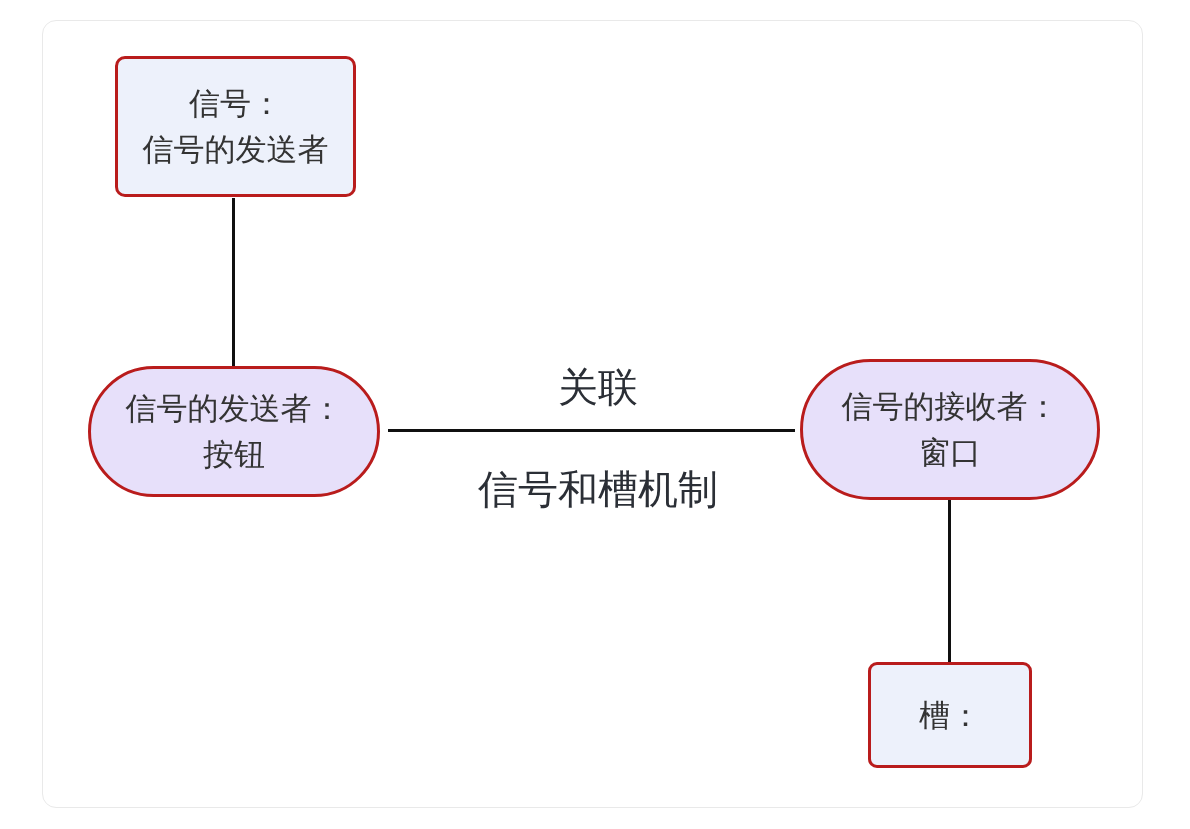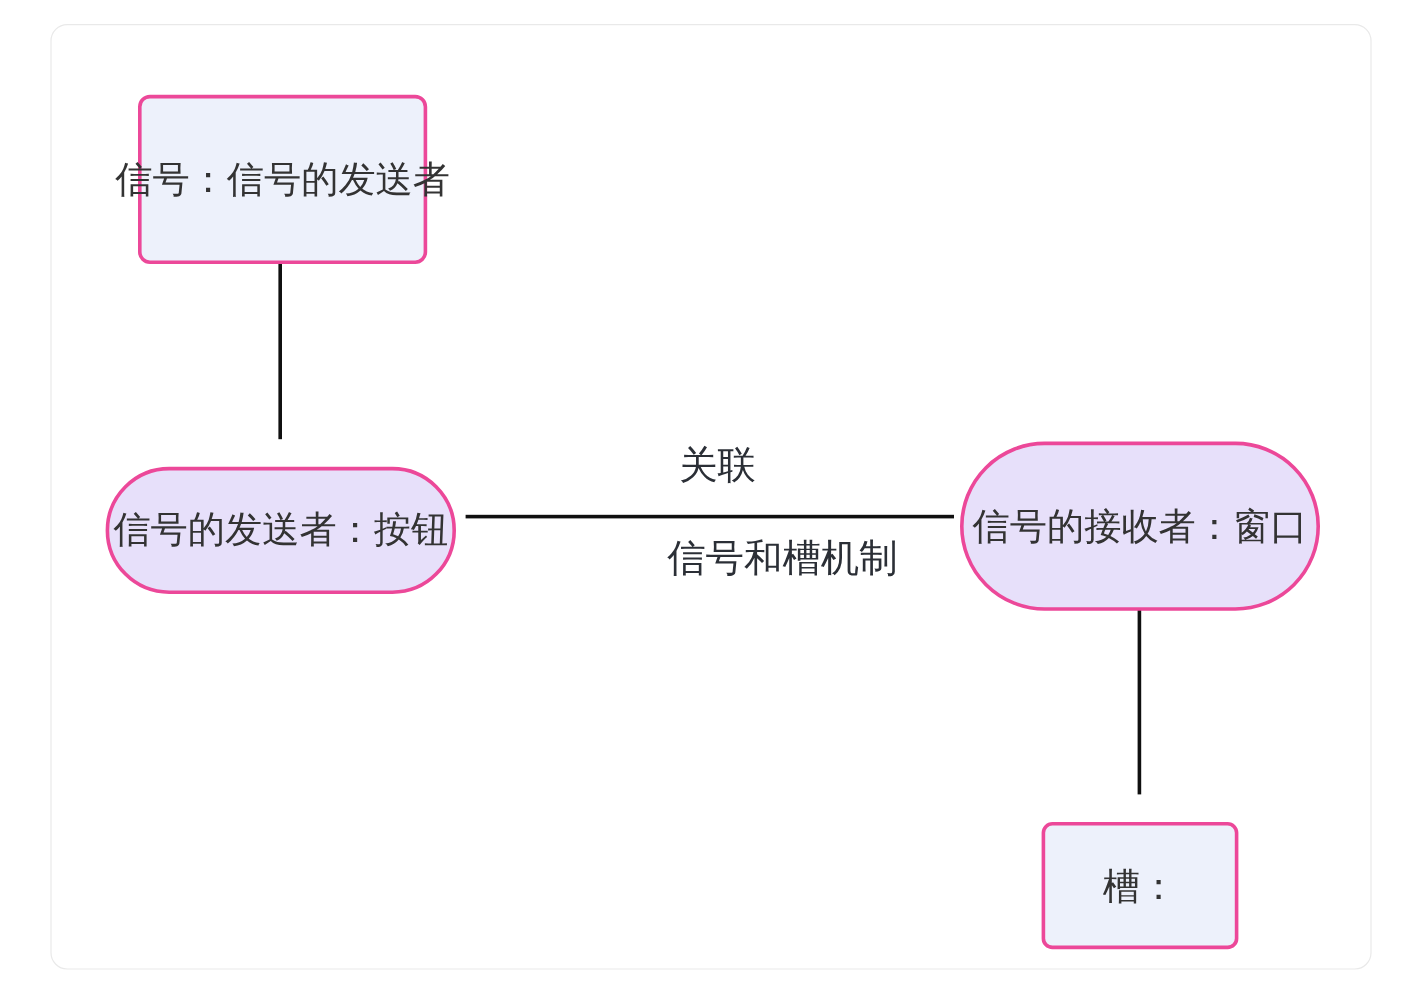--- a/index.html
+++ b/index.html
@@ -22,62 +22,62 @@
     width: 1101px;
     height: 788px;
     border: 1.5px solid #e9e9e9;
     border-radius: 14px;
     background: #ffffff;
     box-sizing: border-box;
   }
   .node {
     position: absolute;
     box-sizing: border-box;
-    border: 3px solid #ec4899;
+    border: 3px solid #b91c1c;
     display: flex;
+    flex-direction: column;
     align-items: center;
     justify-content: center;
     text-align: center;
     color: #333333;
     font-size: 31px;
     line-height: 46px;
     white-space: nowrap;
-    margin-top: 23px;
   }
   .node-rect {
     background: #EDF1FB;
     border-radius: 10px;
   }
   .node-stadium {
     background: #E7E0FA;
   }
   .node-signal   { left: 115px; top: 56px;  width: 241px; height: 141px; }
-  .node-sender   { left: 88px;  top: 366px; width: 292px; height: 106px; border-radius: 66px; }
-  .node-receiver { left: 800px; top: 345px; width: 300px; height: 141px; border-radius: 71px; }
+  .node-sender   { left: 88px;  top: 366px; width: 292px; height: 131px; border-radius: 66px; }
+  .node-receiver { left: 800px; top: 359px; width: 300px; height: 141px; border-radius: 71px; }
   .node-slot     { left: 868px; top: 662px; width: 164px; height: 106px; border-radius: 9px; line-height: 45px; }
   .edge {
     position: absolute;
     background: #101010;
   }
   .edge-signal-sender   { left: 232px; top: 198px; width: 3px;   height: 168px; }
   .edge-receiver-slot   { left: 948px; top: 498px; width: 3px;   height: 164px; }
   .edge-sender-receiver { left: 388px; top: 429px; width: 407px; height: 3px; }
   .edge-label {
     position: absolute;
     left: 448px;
     width: 300px;
     text-align: center;
     color: #2b2f36;
-    font-size: 32px;
+    font-size: 40px;
     line-height: 34px;
     white-space: nowrap;
     background: #ffffff;
   }
   .edge-label-top    { top: 370px; }
-  .edge-label-bottom { top: 448px; text-align: right; }
+  .edge-label-bottom { top: 472px; }
 </style>
 </head>
 <body>
 
 <div class="canvas">
 
   <div class="panel"></div>
 
   <div class="edge edge-signal-sender"></div>
   <div class="edge edge-sender-receiver"></div>

